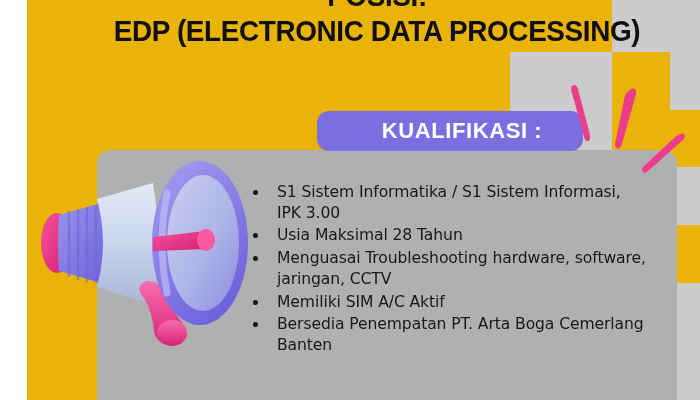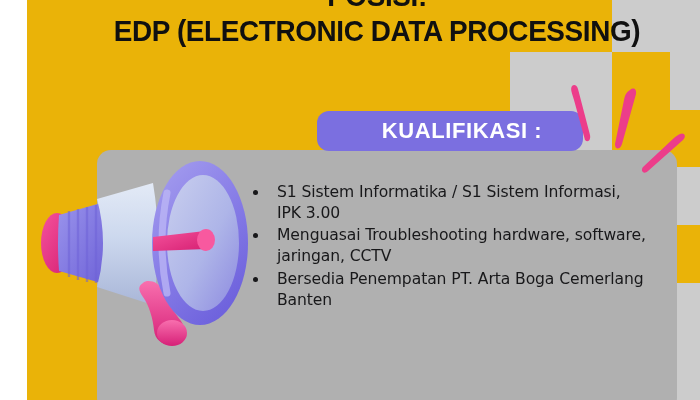--- a/index.html
+++ b/index.html
@@ -158,21 +158,23 @@
   <div class="card"></div>
 
   <svg class="strokes" viewBox="0 0 130 100" xmlns="http://www.w3.org/2000/svg">
     <path d="M10 8 C12 6, 15 7, 16 11 L28 57 C29 62, 26 65, 23 62 L12 22 C10 15, 8 11, 10 8 Z" fill="#ec3d8a"></path>
     <path d="M68 12 C71 9, 75 11, 74 16 L60 66 C58 72, 53 72, 53 66 L62 22 C63 16, 65 14, 68 12 Z" fill="#ec3d8a"></path>
     <path d="M118 56 C122 54, 125 58, 121 62 L86 93 C82 97, 78 93, 81 89 L112 60 C114 58, 116 57, 118 56 Z" fill="#ec3d8a"></path>
   </svg>
 
   <ul class="quals">
     <li class="qual-item">S1 Sistem Informatika / S1 Sistem Informasi, IPK 3.00</li>
+    <li class="qual-item">Usia Maksimal 28 Tahun</li>
     <li class="qual-item">Menguasai Troubleshooting hardware, software, jaringan, CCTV</li>
+    <li class="qual-item">Memiliki SIM A/C Aktif</li>
     <li class="qual-item">Bersedia Penempatan PT. Arta Boga Cemerlang  Banten</li>
   </ul>
 
   <div class="badge">
     <span class="badge-label">KUALIFIKASI :</span>
   </div>
 
   <svg class="megaphone" viewBox="0 0 230 210" xmlns="http://www.w3.org/2000/svg">
     <defs>
       <linearGradient id="coneG" x1="0" y1="0" x2="1" y2="1">

